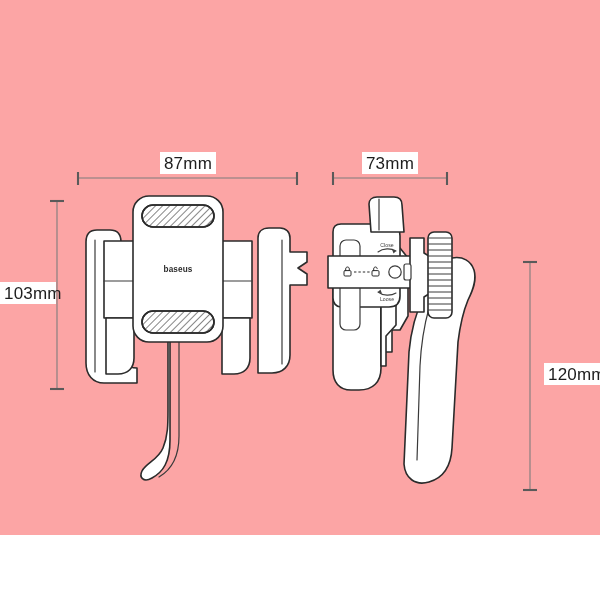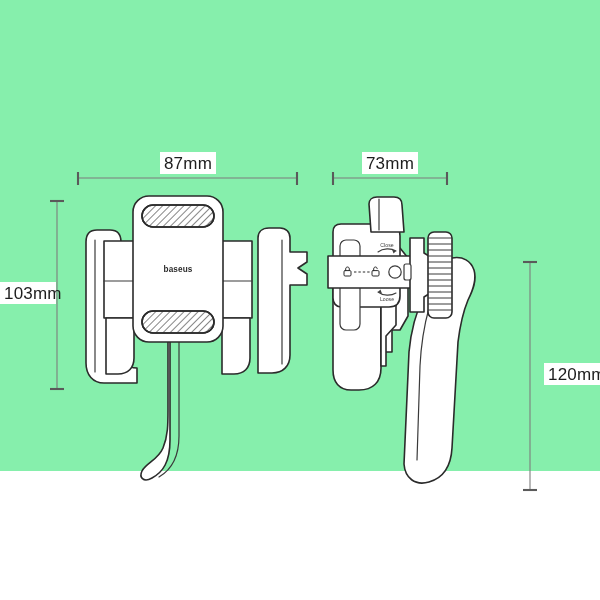--- a/index.html
+++ b/index.html
@@ -10,22 +10,22 @@
   body {
     width: 600px;
     height: 600px;
     font-family: "Liberation Sans", sans-serif;
     overflow: hidden;
     position: relative;
   }
   #stage {
     position: relative;
     width: 600px;
-    height: 471px;
-    background: #86efac;
+    height: 535px;
+    background: #fca5a5;
   }
   svg.drawing {
     position: absolute;
     left: 0;
     top: 0;
     width: 600px;
     height: 600px;
     display: block;
   }
   .part-line-thin {

